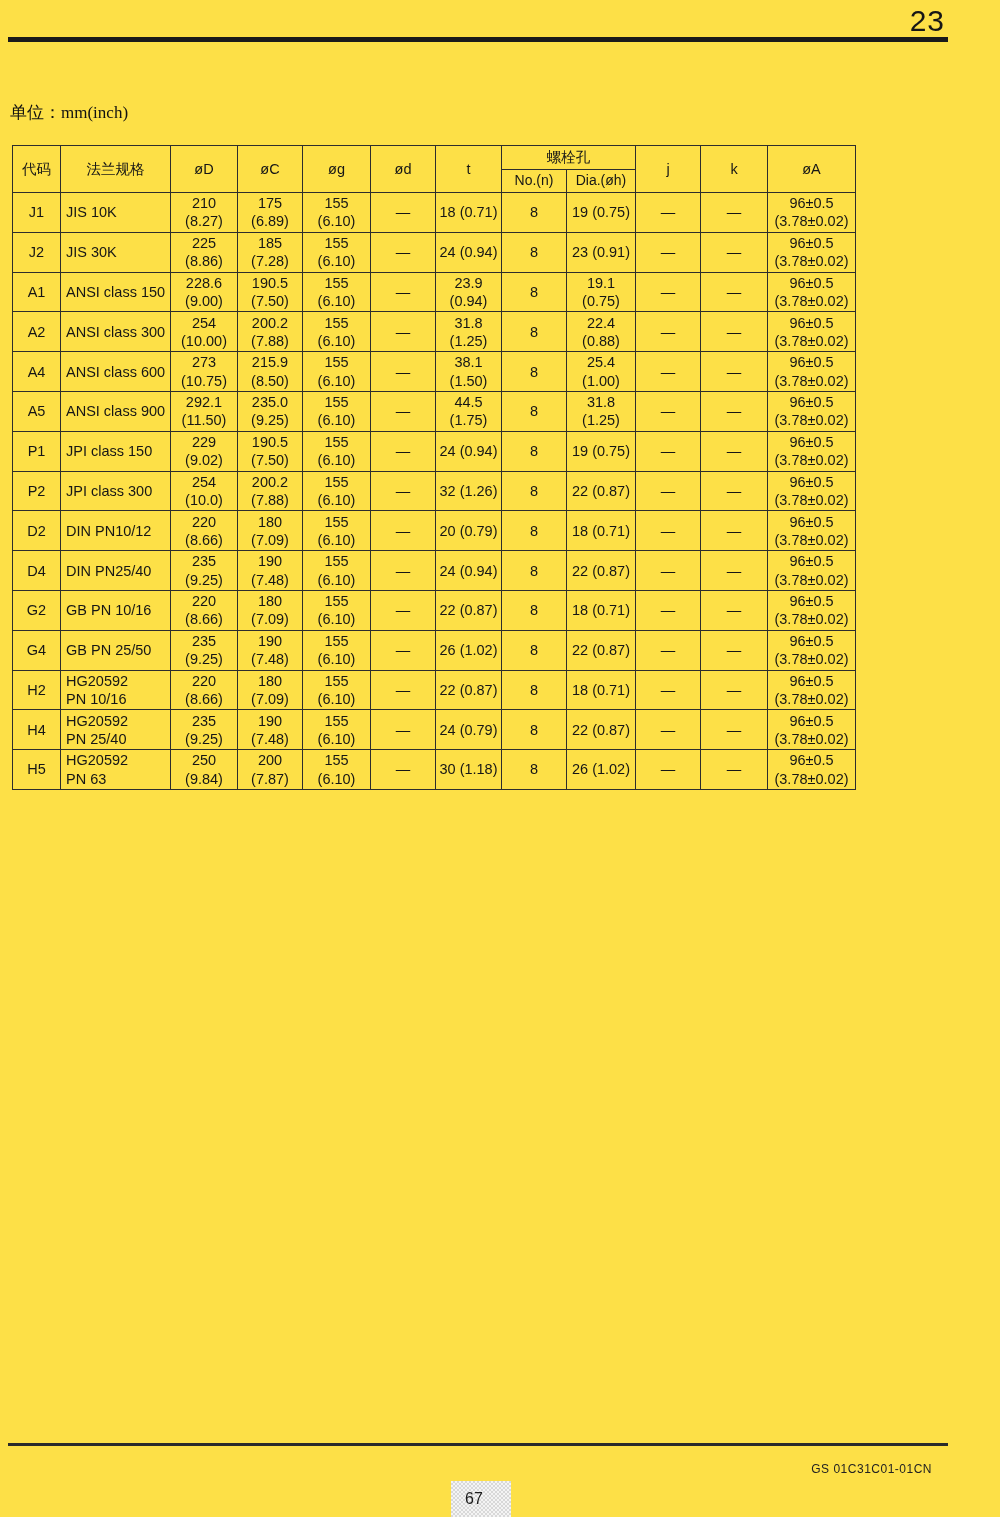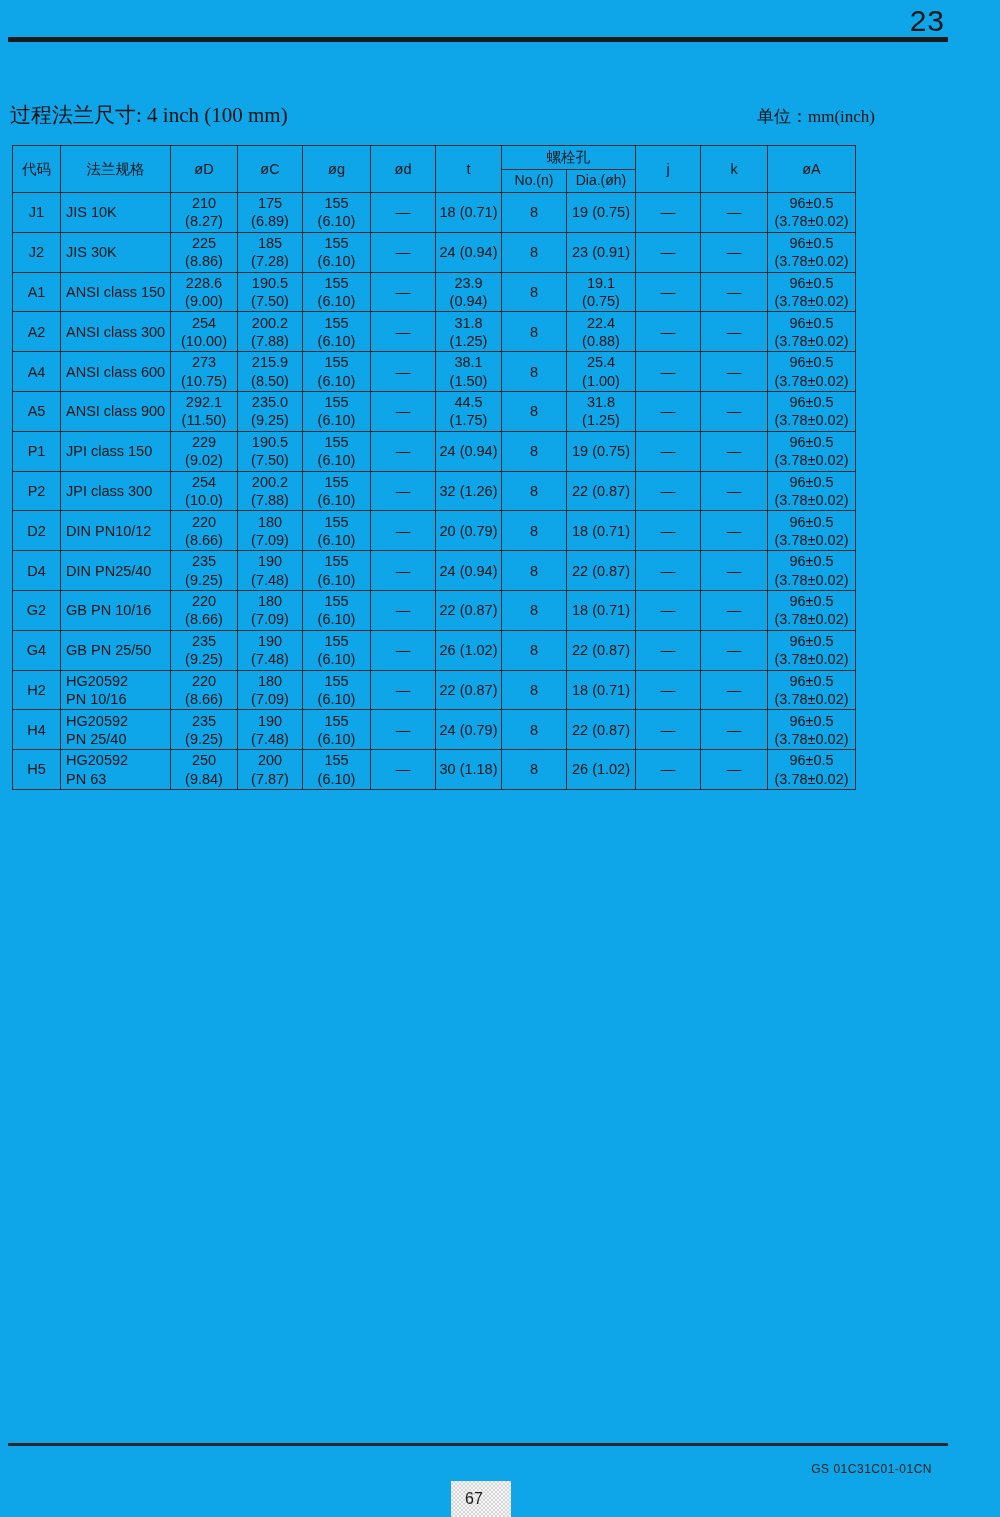--- a/index.html
+++ b/index.html
@@ -1,18 +1,18 @@
 <!DOCTYPE html>
 <html><head>
 <meta charset="utf-8">
 <style>
   html,body { margin:0; padding:0; background:#ffffff; }
   .page {
     position:relative; width:1000px; height:1517px;
-    background:#0ea5e9; overflow:hidden;
+    background:#fde047; overflow:hidden;
     font-family:"Liberation Sans", sans-serif; color:#1b1b1b;
   }
   .page-number {
     position:absolute; top:4px; right:55px;
     font-size:30px; letter-spacing:1px; color:#161616;
   }
   .top-rule {
     position:absolute; top:37px; left:8px; width:940px; height:5px;
     background:#1a1a1a;
   }
@@ -64,21 +64,20 @@
 </style>
 </head>
 <body>
 
 <div class="page">
 
   <div class="page-number">23</div>
   <div class="top-rule"></div>
 
   <div class="title-row">
-    <div class="doc-title">过程法兰尺寸: 4 inch (100 mm)</div>
     <div class="unit-label">单位：mm(inch)</div>
   </div>
 
   <table class="spec-table">
     <colgroup>
       <col style="width:48px">
         <col style="width:110px">
         <col style="width:67px">
       <col style="width:65px">
         <col style="width:68px">

